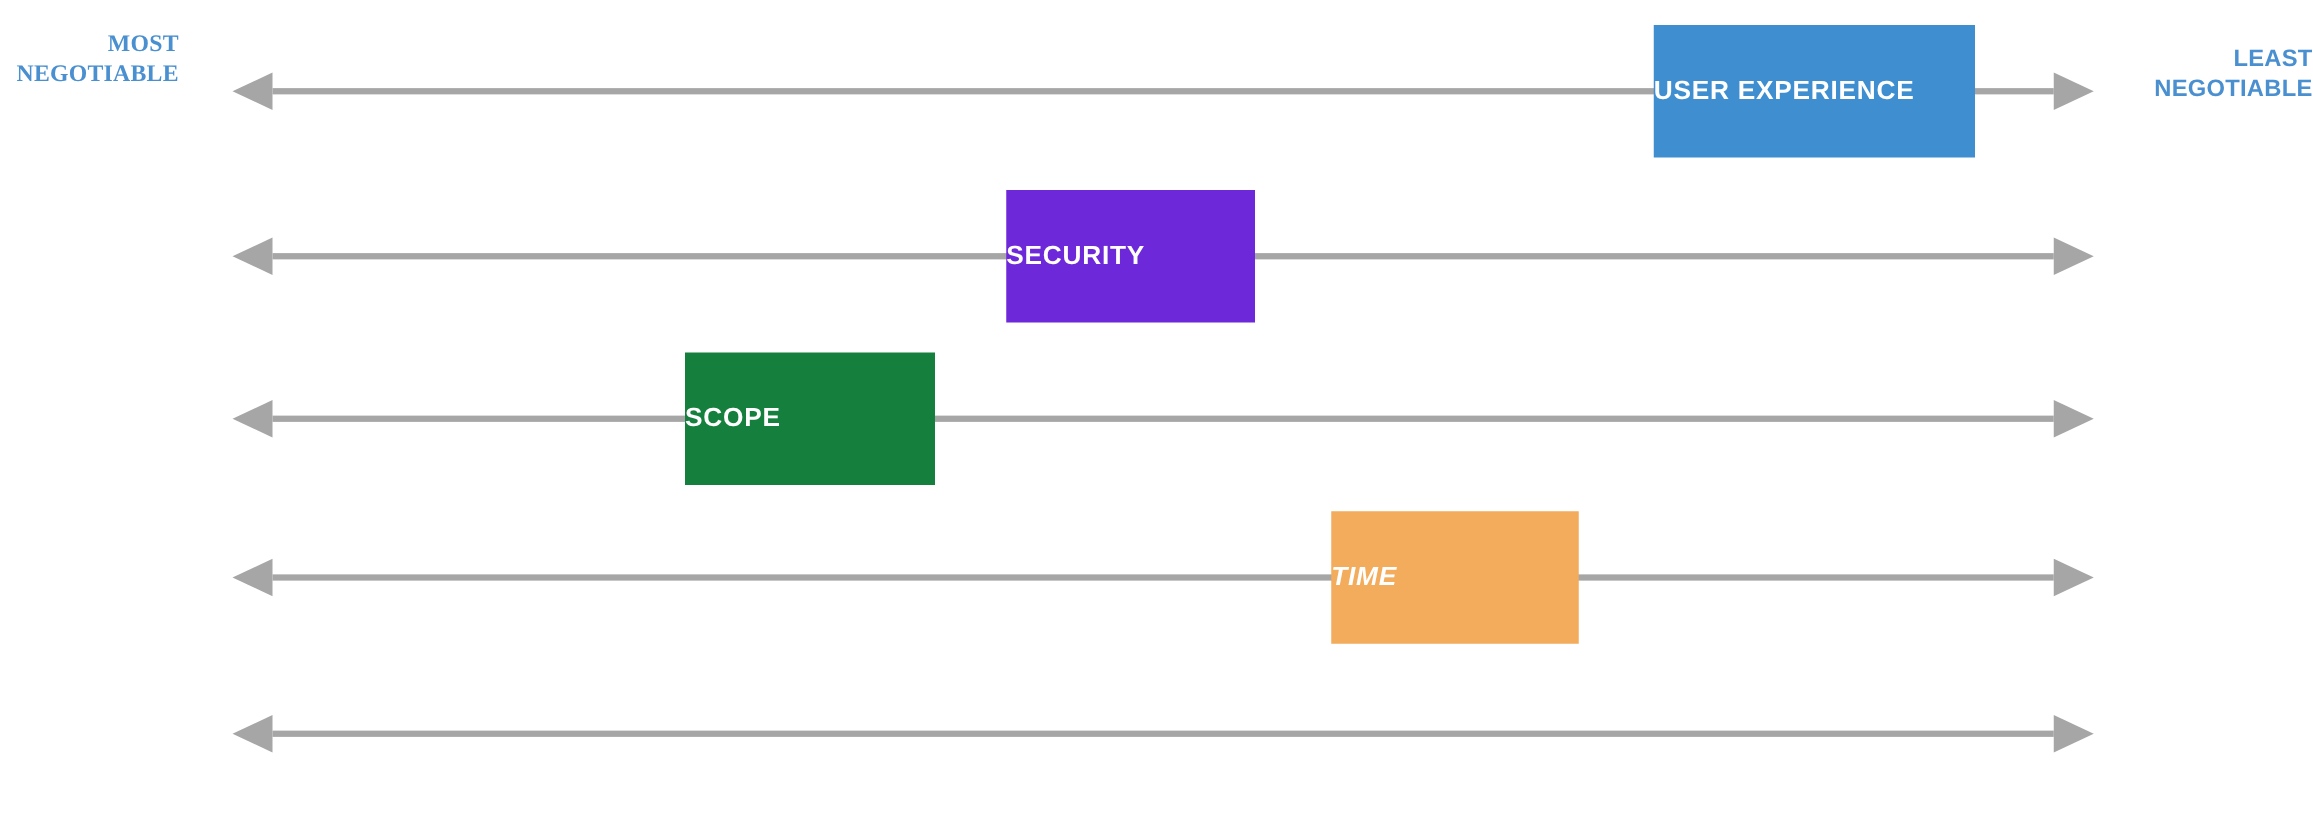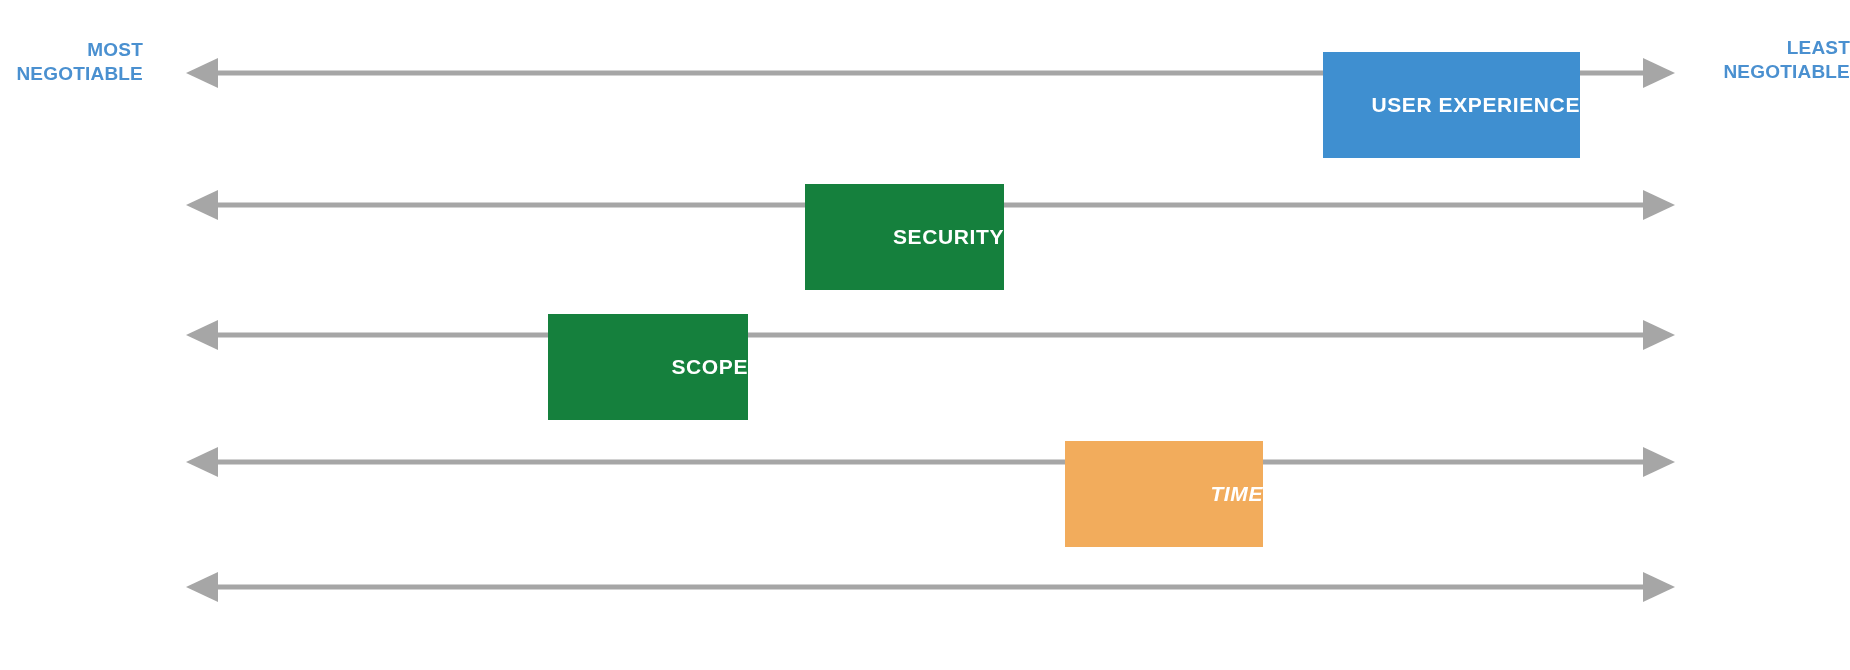--- a/index.html
+++ b/index.html
@@ -26,23 +26,24 @@
     font-family: "Liberation Sans", sans-serif;
     font-weight: bold;
     font-size: 19px;
     line-height: 24px;
     letter-spacing: 0.2px;
     color: #4A90D0;
     white-space: pre-line;
   }
   #label-most {
     left: 0px;
-    top: 38px;
+    top: 24px;
     width: 143px;
     text-align: right;
+    font-family: Liberation Serif, serif;
   }
   #label-least {
     left: 1700px;
     top: 36px;
     width: 150px;
     text-align: right;
   }
 
   
   .scale-row {
@@ -58,23 +59,22 @@
     width: 1850px;
     height: 140px;
     overflow: visible;
   }
 
   
   .factor-box {
     position: absolute;
     display: flex;
     align-items: center;
-    justify-content: flex-end;
+    justify-content: flex-start;
     box-sizing: border-box;
-    margin-top: 32px;
   }
   .factor-label {
     font-family: "Liberation Sans", sans-serif;
     font-weight: bold;
     font-size: 21px;
     letter-spacing: 0.6px;
     color: #ffffff;
     text-align: center;
     white-space: nowrap;
     user-select: none;
@@ -101,21 +101,21 @@
         <div class="factor-box" style="left: 1323px; width: 257px; top: 17px; height: 106px; background: rgb(63, 143, 208);">
           <span class="factor-label">USER EXPERIENCE</span>
         </div>
       </div>
       <div class="scale-row" style="top: 135px;">
         <svg class="axis-svg" viewBox="0 0 1850 140" width="1850" height="140">
           <rect x="218" y="67.5" width="1425" height="5" fill="#A6A6A6"></rect>
           <polygon points="186,70 218,55 218,85" fill="#A6A6A6"></polygon>
           <polygon points="1675,70 1643,55 1643,85" fill="#A6A6A6"></polygon>
         </svg>
-        <div class="factor-box" style="left: 805px; width: 199px; top: 17px; height: 106px; background: #15803d;">
+        <div class="factor-box" style="left: 805px; width: 199px; top: 17px; height: 106px; background: #6d28d9;">
           <span class="factor-label">SECURITY</span>
         </div>
       </div>
       <div class="scale-row" style="top: 265px;">
         <svg class="axis-svg" viewBox="0 0 1850 140" width="1850" height="140">
           <rect x="218" y="67.5" width="1425" height="5" fill="#A6A6A6"></rect>
           <polygon points="186,70 218,55 218,85" fill="#A6A6A6"></polygon>
           <polygon points="1675,70 1643,55 1643,85" fill="#A6A6A6"></polygon>
         </svg>
         <div class="factor-box" style="left: 548px; width: 200px; top: 17px; height: 106px; background: #15803d;">

